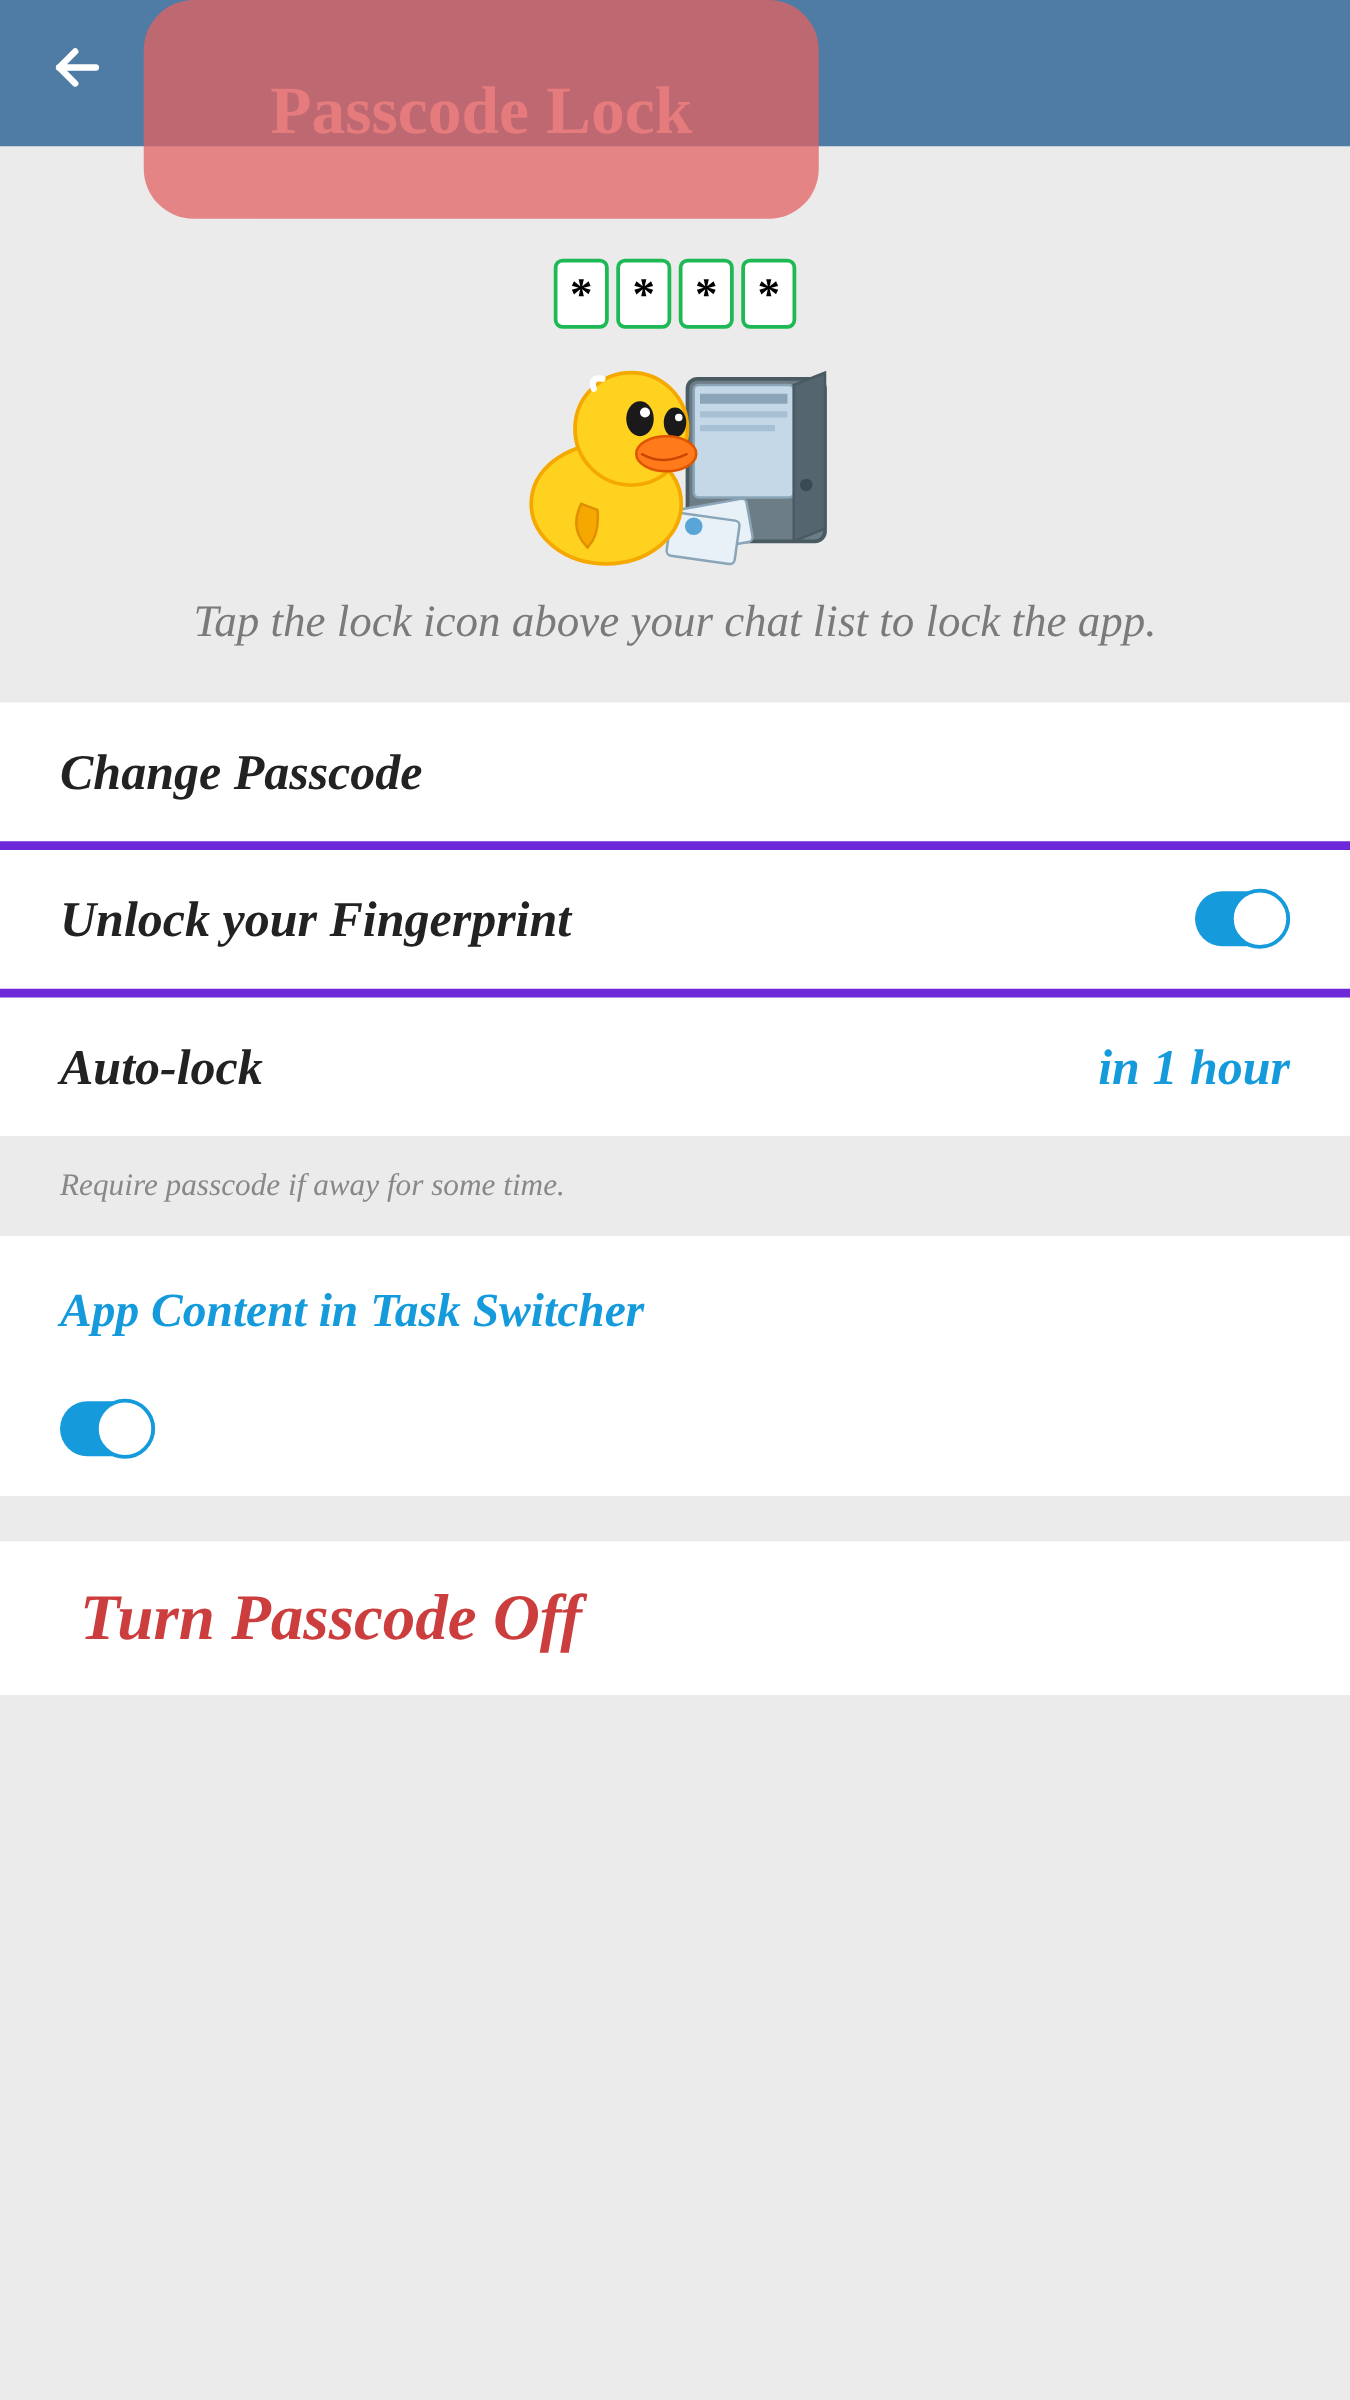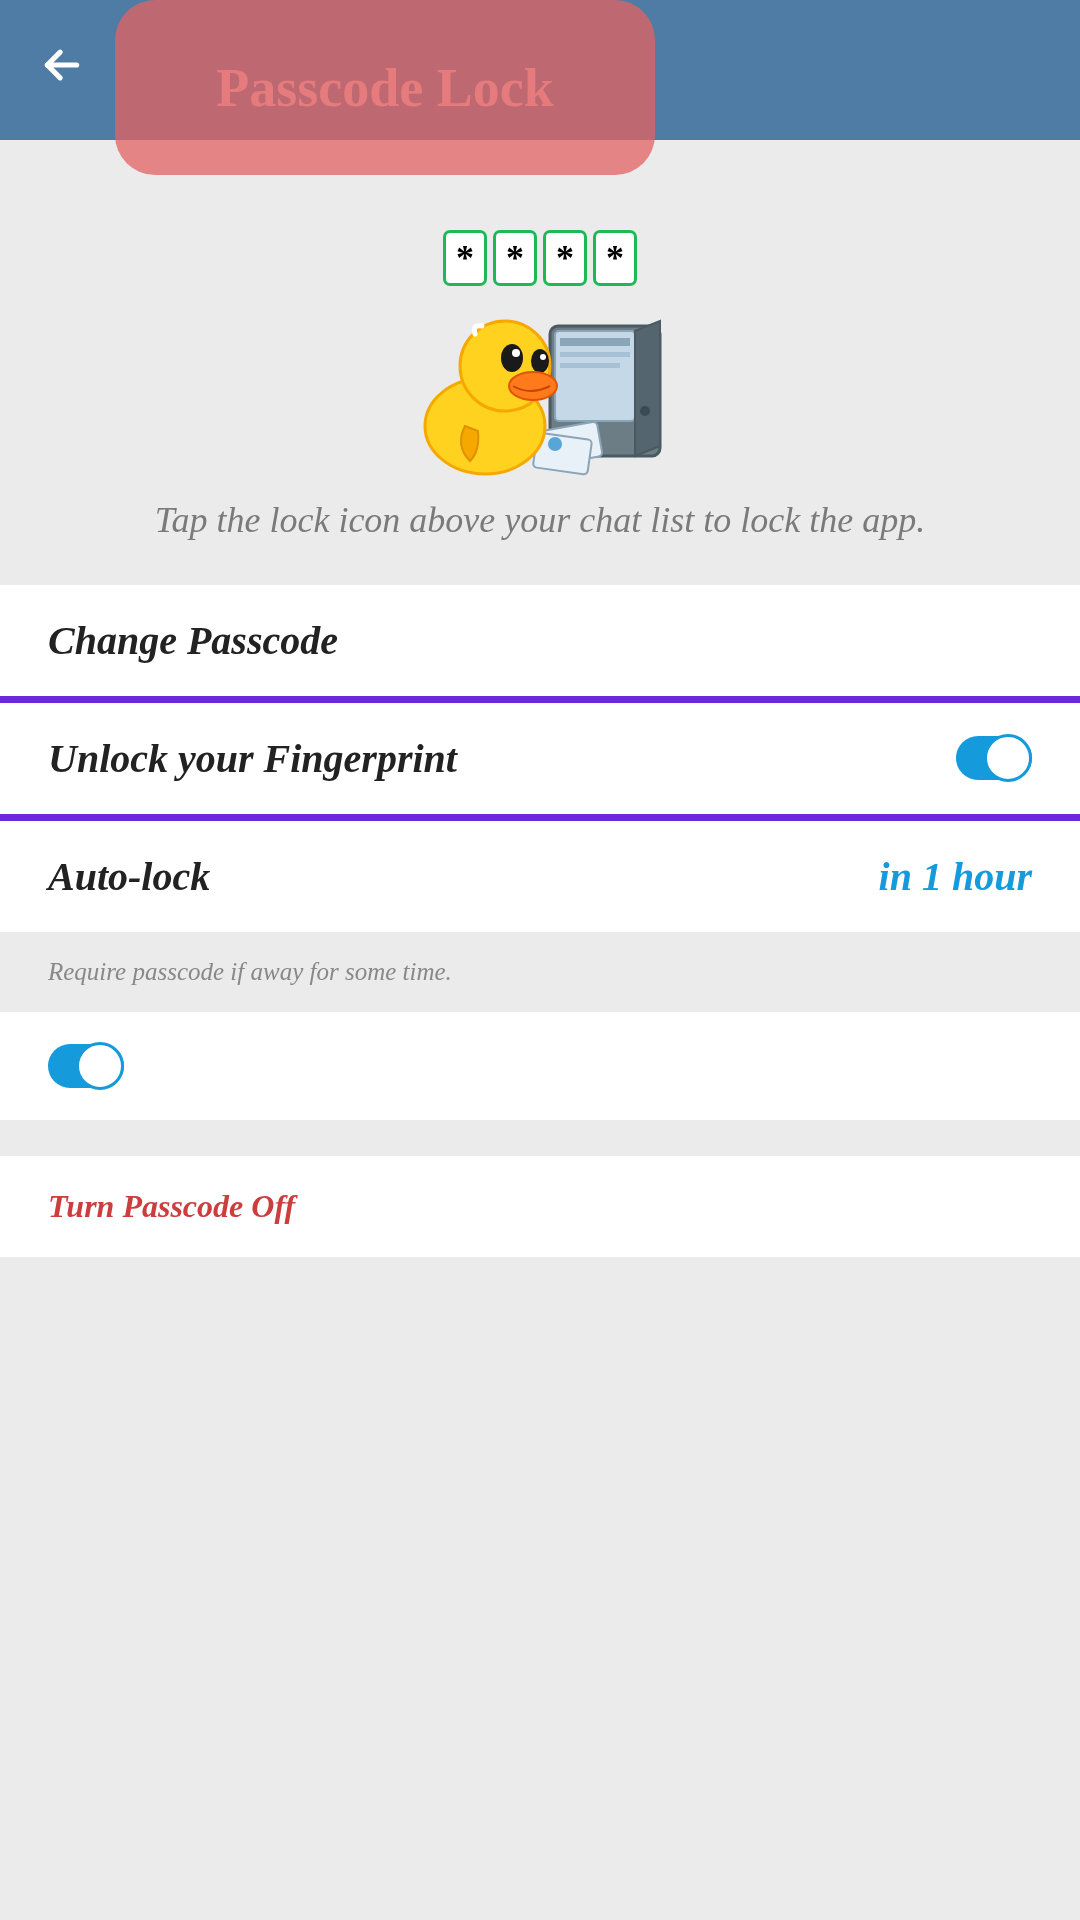--- a/index.html
+++ b/index.html
@@ -9,21 +9,21 @@
     }
     body {
       width: 1080px;
       height: 1920px;
       font-family: Georgia, 'Times New Roman', serif;
       background: #ebebeb;
       overflow: hidden;
     }
     .header {
       background: #4f7ca5;
-      height: 140px;
+      height: 117px;
       display: flex;
       align-items: center;
       padding: 0 40px;
       position: relative;
     }
     .back-arrow {
       color: white;
       font-size: 50px;
       cursor: pointer;
       z-index: 2;
@@ -140,22 +140,22 @@
       font-weight: bold;
       font-style: italic;
       color: #159bdb;
       background: white;
     }
     .danger-section {
       background: white;
       margin-top: 18px;
     }
     .danger-item {
-      padding: 32px 48px;
-      font-size: 32px;
+      padding: 32px 64px;
+      font-size: 52px;
       font-weight: bold;
       font-style: italic;
       color: #cc3e3e;
     }
     .divider {
       height: 18px;
       background: #ebebeb;
     }
   </style>
 </head>
@@ -225,20 +225,21 @@
   </div>
   <div class="setting-item">
     <span>Auto-lock</span>
     <span class="setting-value">in 1 hour</span>
   </div>
 </div>
 
 <div class="section-footer">Require passcode if away for some time.</div>
 
 <div class="settings-list">
+  <div class="section-header">App Content in Task Switcher</div>
   <div class="setting-item">
     <div class="toggle"></div>
   </div>
 </div>
 
 <div class="divider"></div>
 
 <div class="danger-section">
   <div class="danger-item">
     <span>Turn Passcode Off</span>

